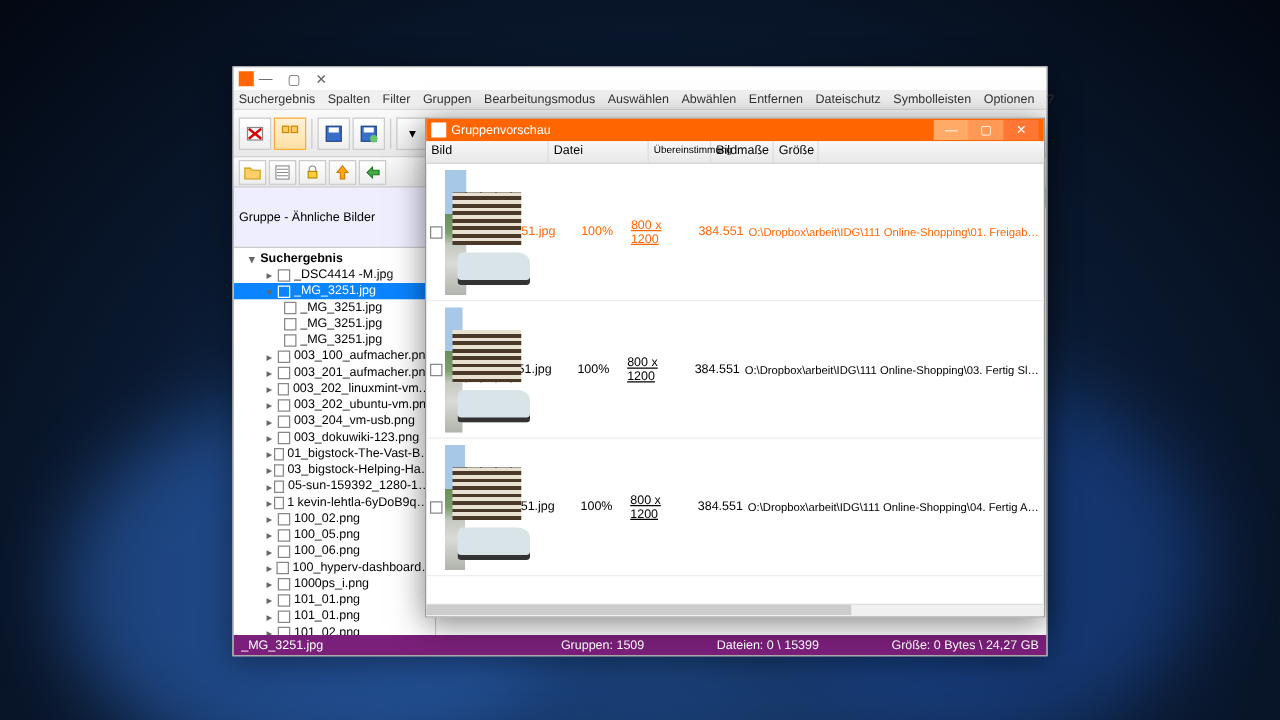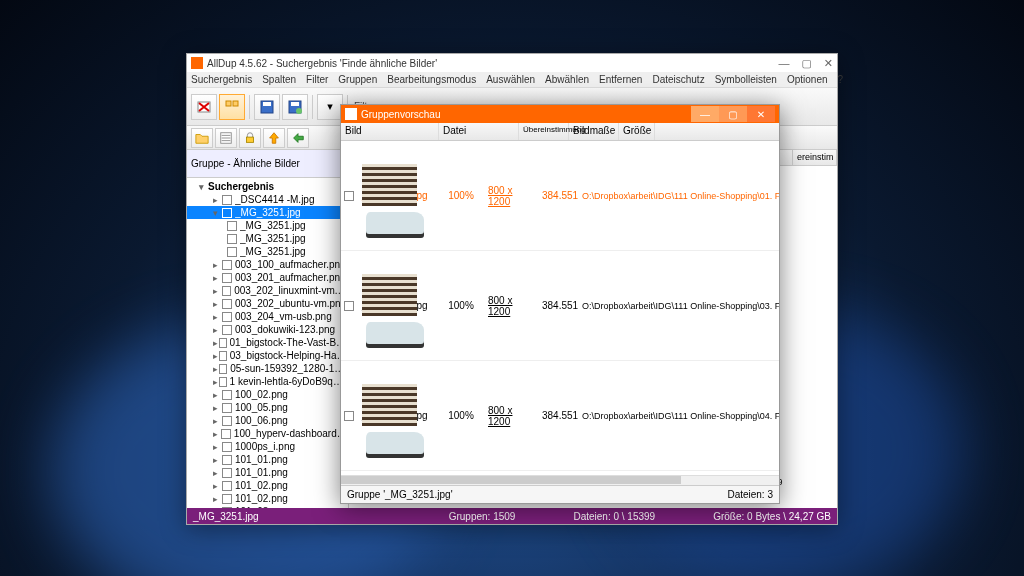--- a/index.html
+++ b/index.html
@@ -81,21 +81,21 @@
 }
 .sidebar {
   width: 162px;
   background: #fff;
   border-right: 1px solid #ccc;
   overflow-y: auto;
   font-size: 10px;
 }
 .sidebar-header {
   background: #eef;
-  padding: 8px 4px;
+  padding: 18px 4px;
   font-size: 10px;
   border-bottom: 1px solid #ccc;
 }
 .tree { padding: 2px 0; }
 .tree-row {
   display: flex; align-items: center;
   height: 13px;
   padding-left: 4px;
   white-space: nowrap;
 }
@@ -135,22 +135,22 @@
   display: flex; align-items: center;
   padding: 0 6px;
   font-size: 10px;
 }
 .statusbar .sb-left { flex: 1; }
 .statusbar .sb-item { margin-left: 18px; padding-left: 40px; }
 
 
 .preview-window {
   position: absolute;
-  left: 340px; top: 104px;
-  width: 440px; height: 400px;
+  left: 340px; top: 94px;
+  width: 496px; height: 400px;
   background: #fff;
   border: 1px solid #999;
   box-shadow: 0 4px 24px rgba(0,0,0,0.5);
   display: flex; flex-direction: column;
 }
 .pv-titlebar {
   height: 18px;
   background: #ff6600;
   color: #fff;
   display: flex; align-items: center;
@@ -228,21 +228,20 @@
 </style>
 </head>
 <body>
 
 <div class="bloom b1"></div>
 <div class="bloom b2"></div>
 
 <div class="main-window">
   <div class="titlebar">
     <div class="app-icon"></div>
-    <div class="title-text">AllDup 4.5.62 - Suchergebnis 'Finde ähnliche Bilder'</div>
     <div class="win-controls">
       <span>—</span>
       <span>▢</span>
       <span>✕</span>
     </div>
   </div>
 
   <div class="menubar">
     <span>Suchergebnis</span>
     <span>Spalten</span>
@@ -540,17 +539,13 @@
       <div class="fcol match">100%</div>
       <div class="fcol dim">800 x 1200</div>
       <div class="fcol size">384.551</div>
       <div class="fcol path">O:\Dropbox\arbeit\IDG\111 Online-Shopping\04. Fertig A…</div>
     </div>
       </div>
     </div>
   <div class="pv-scroll">
       <div class="thumb"></div>
     </div>
-  <div class="pv-footer">
-    <div class="left">Gruppe '_MG_3251.jpg'</div>
-    <div>Dateien: 3</div>
-  </div>
 </div>
 
 </body></html>

